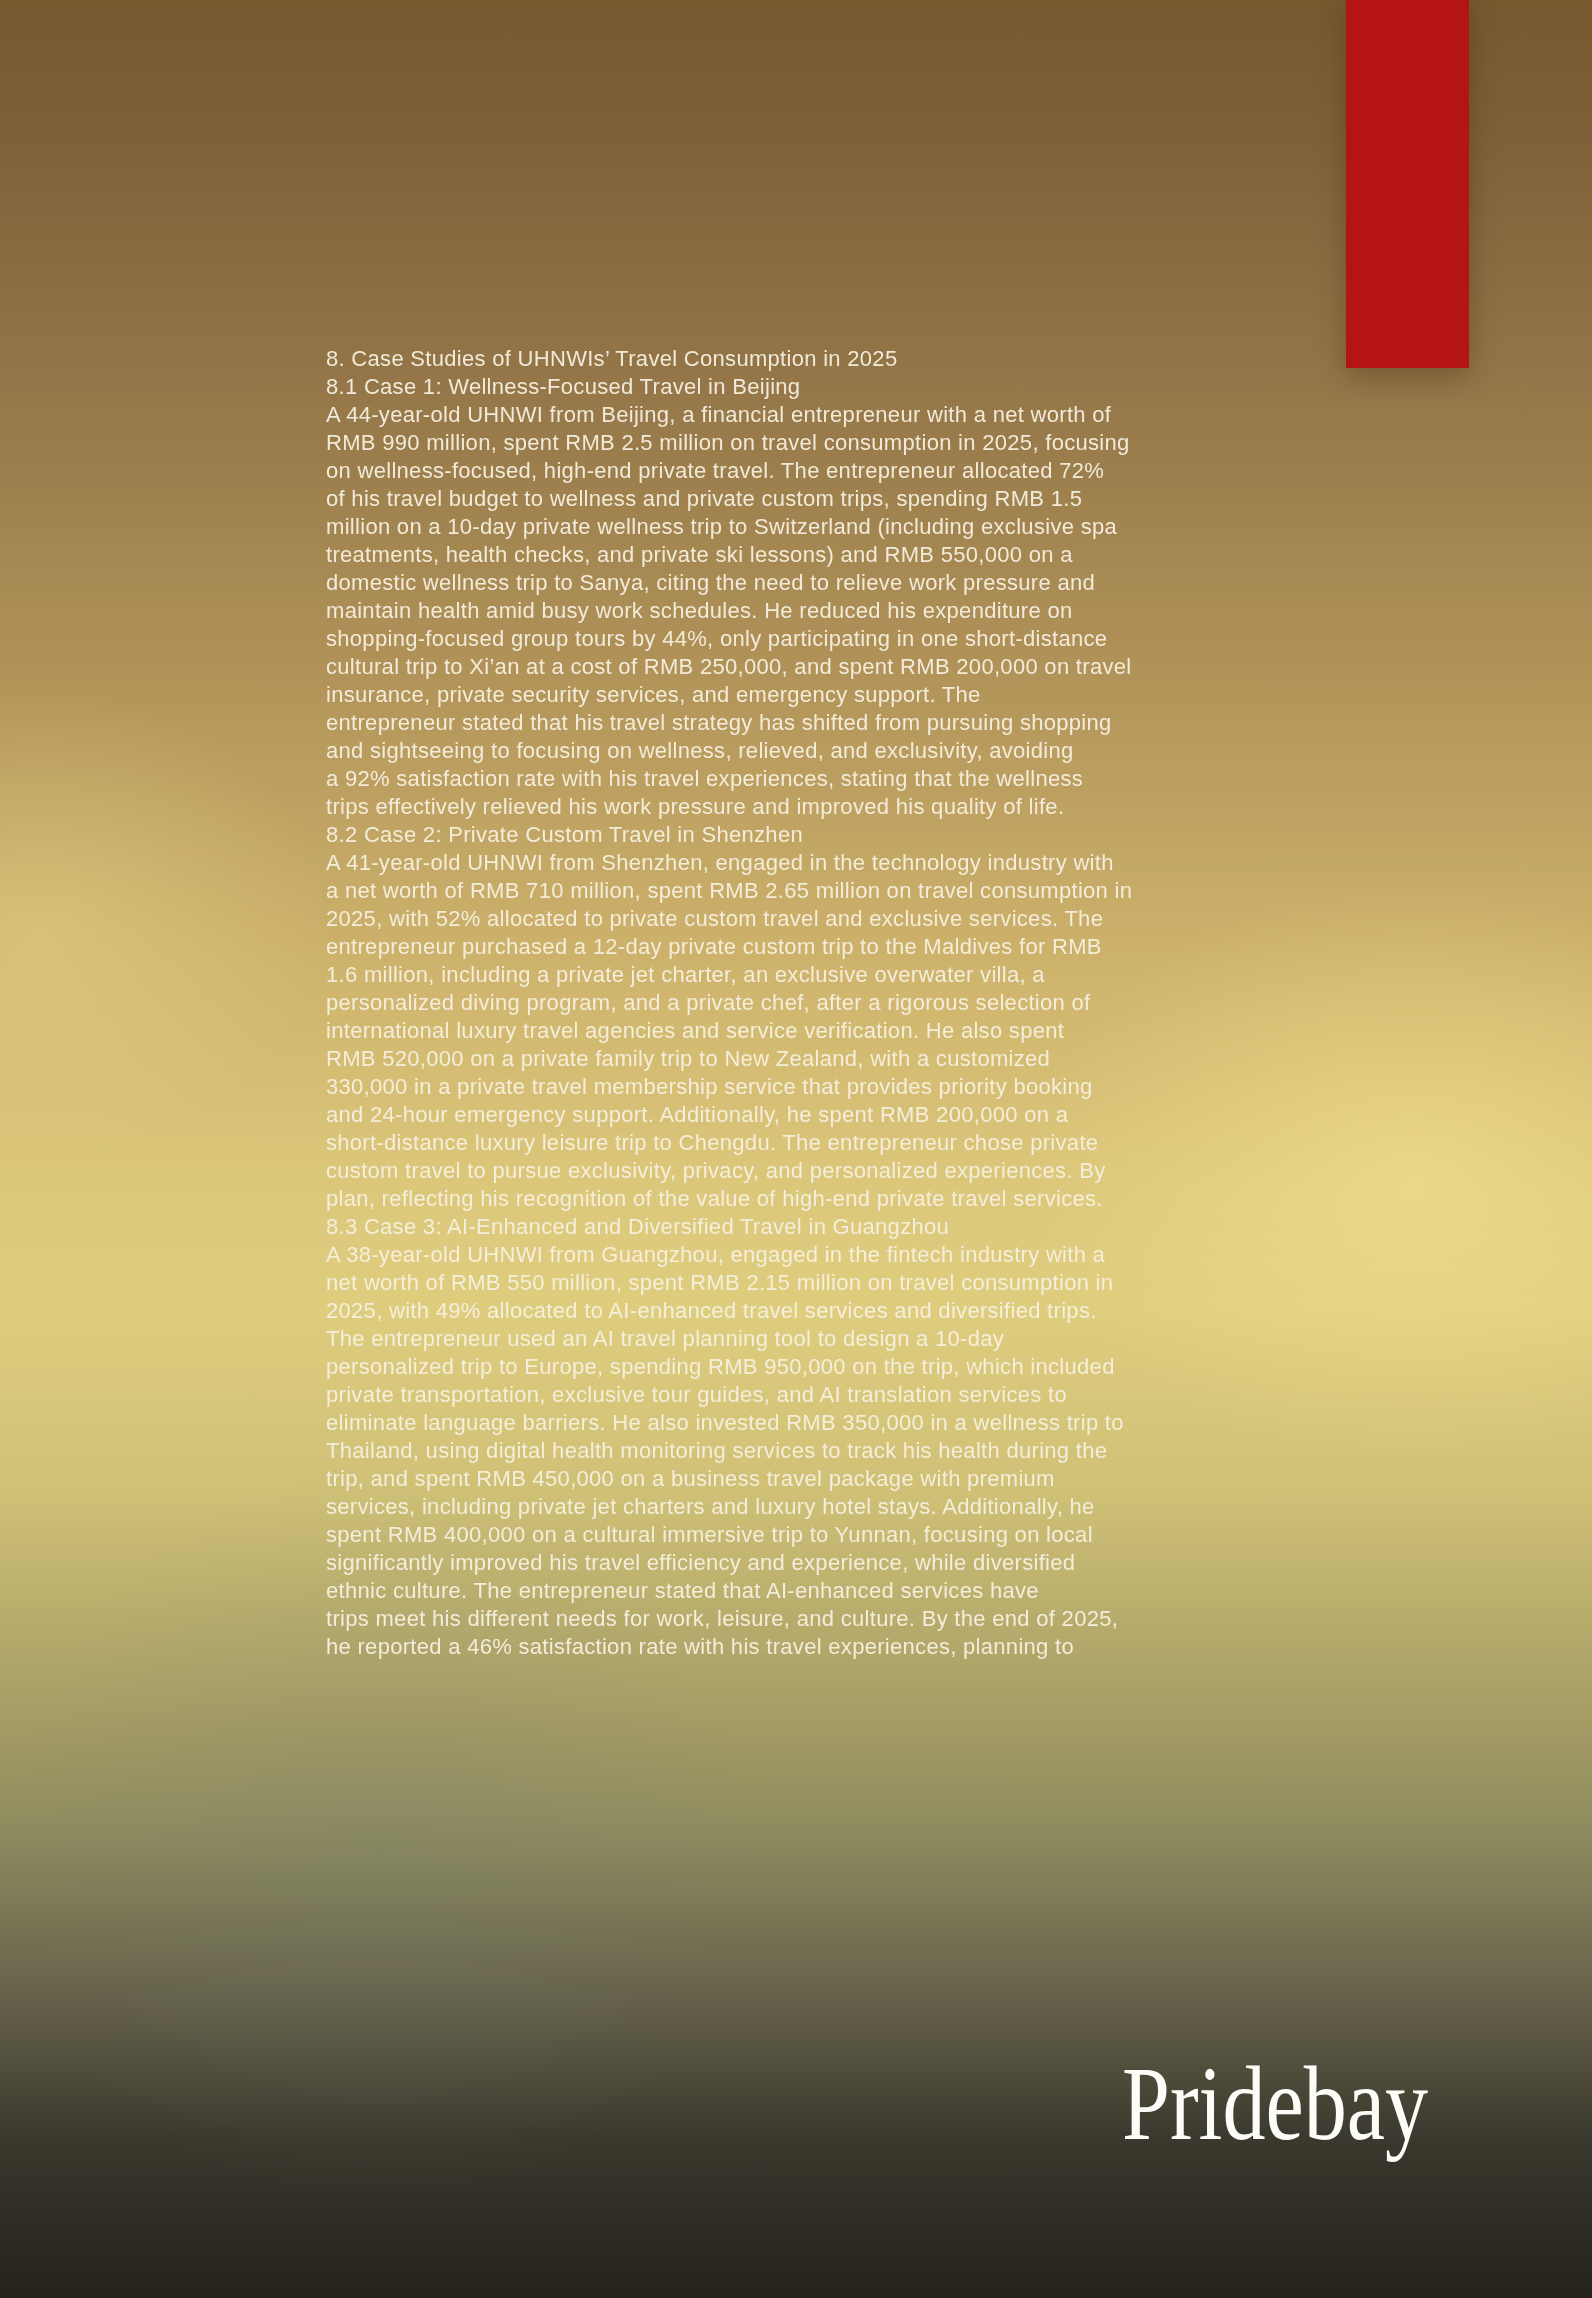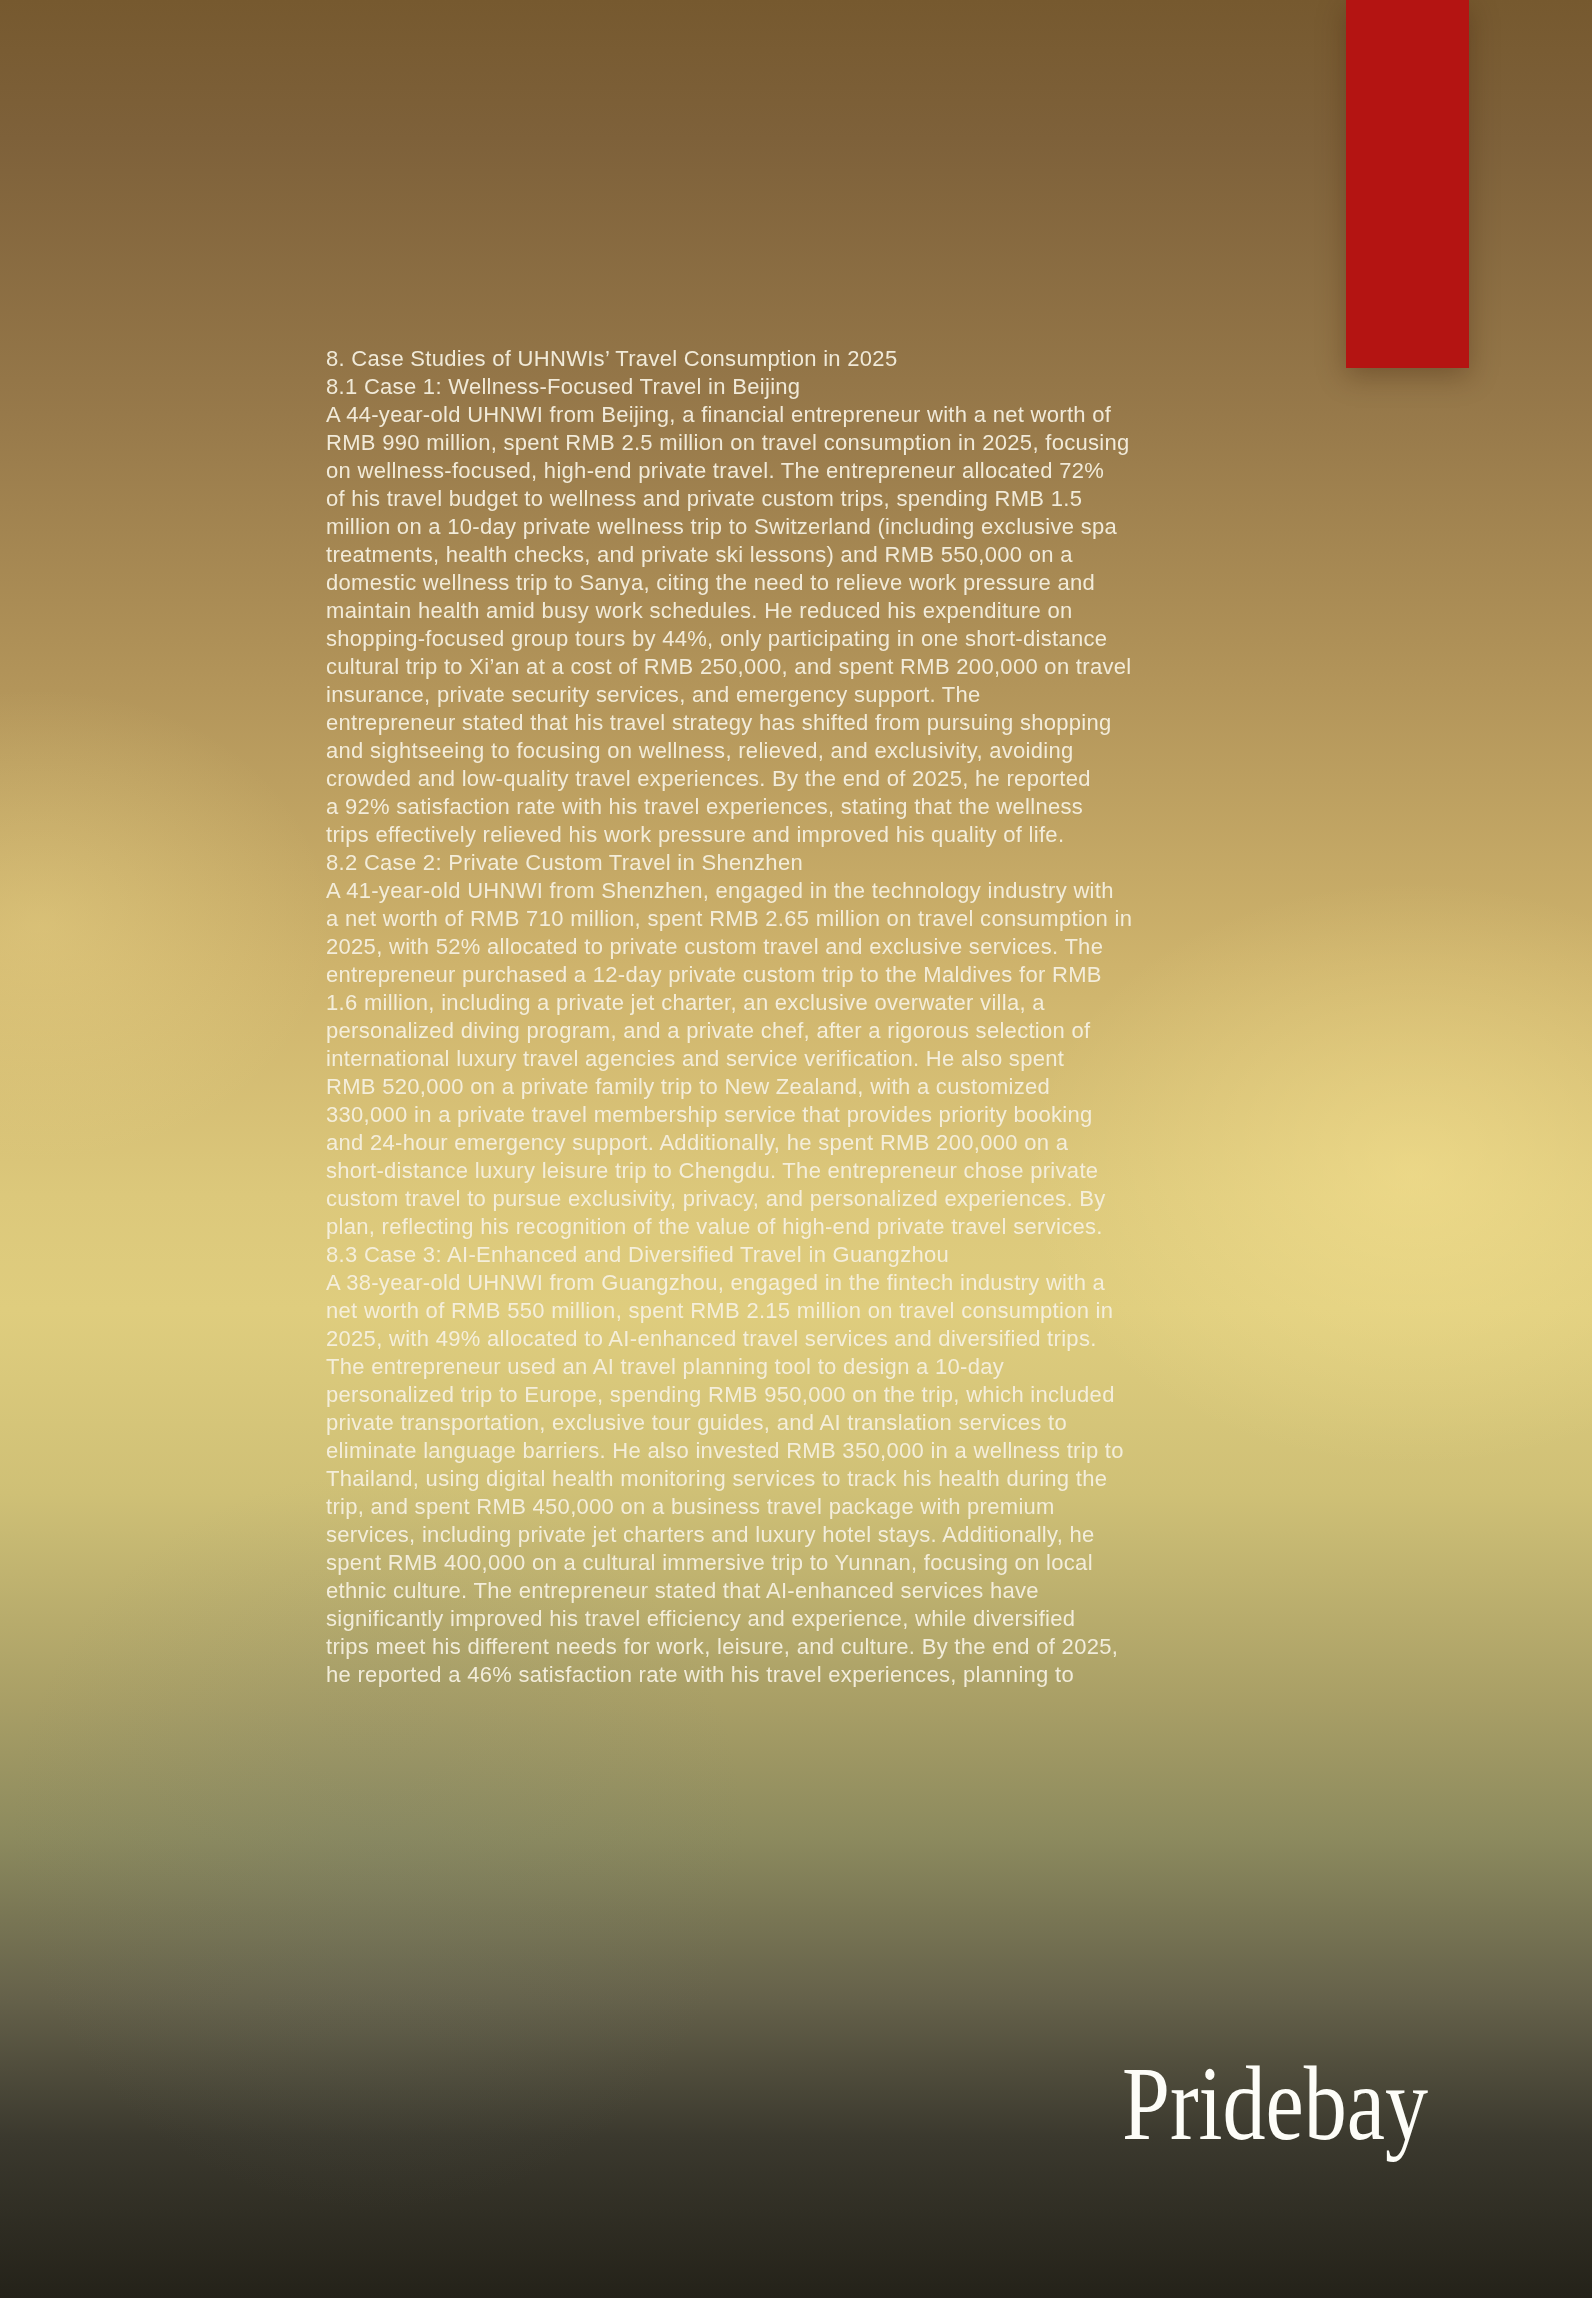--- a/index.html
+++ b/index.html
@@ -86,21 +86,20 @@
       <div class="line">of his travel budget to wellness and private custom trips, spending RMB 1.5</div>
       <div class="line">million on a 10-day private wellness trip to Switzerland (including exclusive spa</div>
       <div class="line">treatments, health checks, and private ski lessons) and RMB 550,000 on a</div>
       <div class="line">domestic wellness trip to Sanya, citing the need to relieve work pressure and</div>
       <div class="line">maintain health amid busy work schedules. He reduced his expenditure on</div>
       <div class="line">shopping-focused group tours by 44%, only participating in one short-distance</div>
       <div class="line">cultural trip to Xi’an at a cost of RMB 250,000, and spent RMB 200,000 on travel</div>
       <div class="line">insurance, private security services, and emergency support. The</div>
       <div class="line">entrepreneur stated that his travel strategy has shifted from pursuing shopping</div>
       <div class="line">and sightseeing to focusing on wellness, relieved, and exclusivity, avoiding</div>
-      <div class="line">crowded and low-quality travel experiences. By the end of 2025, he reported</div>
       <div class="line">a 92% satisfaction rate with his travel experiences, stating that the wellness</div>
       <div class="line">trips effectively relieved his work pressure and improved his quality of life.</div>
       <div class="line">8.2 Case 2: Private Custom Travel in Shenzhen</div>
       <div class="line">A 41-year-old UHNWI from Shenzhen, engaged in the technology industry with</div>
       <div class="line">a net worth of RMB 710 million, spent RMB 2.65 million on travel consumption in</div>
       <div class="line">2025, with 52% allocated to private custom travel and exclusive services. The</div>
       <div class="line">entrepreneur purchased a 12-day private custom trip to the Maldives for RMB</div>
       <div class="line">1.6 million, including a private jet charter, an exclusive overwater villa, a</div>
       <div class="line">personalized diving program, and a private chef, after a rigorous selection of</div>
       <div class="line">international luxury travel agencies and service verification. He also spent</div>
@@ -115,22 +114,22 @@
       <div class="line">net worth of RMB 550 million, spent RMB 2.15 million on travel consumption in</div>
       <div class="line">2025, with 49% allocated to AI-enhanced travel services and diversified trips.</div>
       <div class="line">The entrepreneur used an AI travel planning tool to design a 10-day</div>
       <div class="line">personalized trip to Europe, spending RMB 950,000 on the trip, which included</div>
       <div class="line">private transportation, exclusive tour guides, and AI translation services to</div>
       <div class="line">eliminate language barriers. He also invested RMB 350,000 in a wellness trip to</div>
       <div class="line">Thailand, using digital health monitoring services to track his health during the</div>
       <div class="line">trip, and spent RMB 450,000 on a business travel package with premium</div>
       <div class="line">services, including private jet charters and luxury hotel stays. Additionally, he</div>
       <div class="line">spent RMB 400,000 on a cultural immersive trip to Yunnan, focusing on local</div>
+      <div class="line">significantly improved his travel efficiency and experience, while diversified</div>
       <div class="line">ethnic culture. The entrepreneur stated that AI-enhanced services have</div>
-      <div class="line">significantly improved his travel efficiency and experience, while diversified</div>
       <div class="line">trips meet his different needs for work, leisure, and culture. By the end of 2025,</div>
       <div class="line">he reported a 46% satisfaction rate with his travel experiences, planning to</div>
     </div>
 
   <div class="brand">Pridebay</div>
 
 </div>
 
 
 </body></html>

